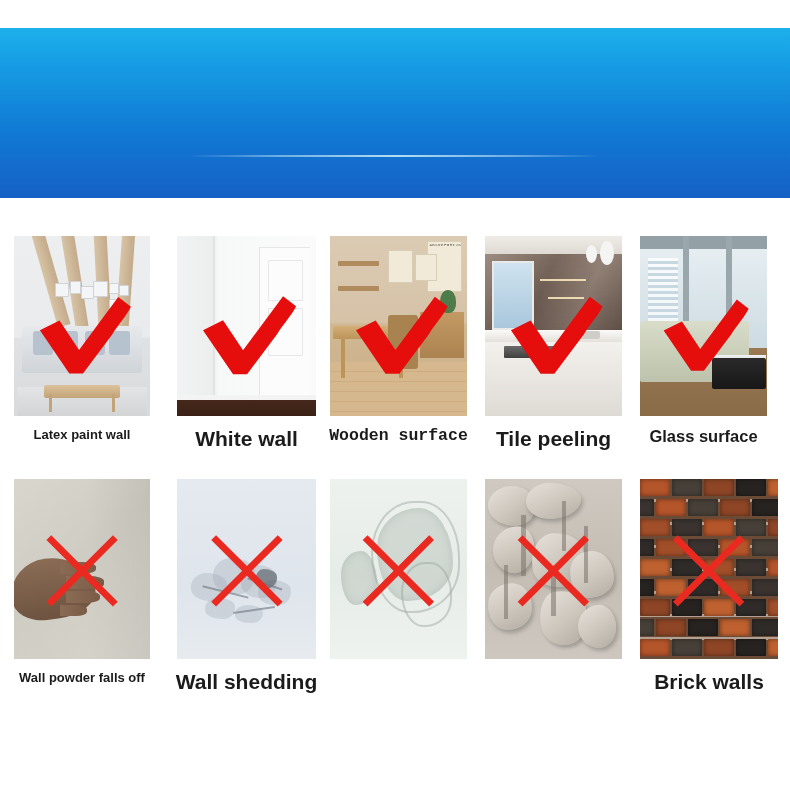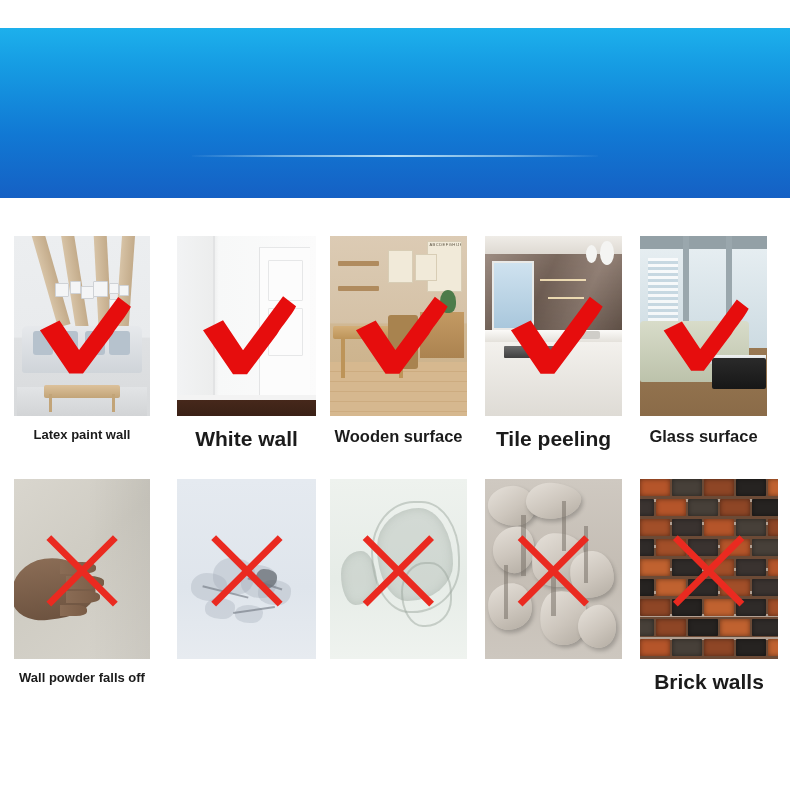--- a/index.html
+++ b/index.html
@@ -350,21 +350,21 @@
           <div class="floor"></div>
         </div>
         <div class="mark" style="left: 16%; top: 26%; width: 72%; height: 58%;">
           <svg width="100%" height="100%" viewBox="0 0 100 82">
             <path fill="#e60d0d" d="M4 36 L24 26 L44 56 L84 2 L97 12 C92 22 84 30 78 40 L48 80 L34 80 Z"></path>
           </svg>
         </div>
       </div>
       <div class="caption sz-l">White wall</div>
     </div>
-    <div class="cell" style="left: 330px; width: 137px; height: 215px;">
+    <div class="cell" style="left: 330px; width: 137px; height: 215px; font-family: Liberation Mono, monospace;">
       <div class="thumb">
         <div class="scene s-wood">
           <div class="floorw"></div>
           <div class="poster" style="right:4%;top:3%;width:22%;height:26%">ABCDEFGHIJKLMNOPQRSTUVWXYZ</div>
           <div class="shelf" style="left:6%;top:14%;width:30%"></div>
           <div class="shelf" style="left:6%;top:28%;width:30%"></div>
           <div class="poster" style="left:42%;top:8%;width:16%;height:16%"></div>
           <div class="poster" style="left:62%;top:10%;width:13%;height:13%"></div>
           <div class="cab"></div>
           <div class="plant" style="right:8%;top:30%;width:12%;height:13%"></div>
@@ -460,20 +460,21 @@
           <div class="crack" style="left:40%;top:72%;width:30%;transform:rotate(-8deg)"></div>
           <div class="crack" style="left:50%;top:58%;width:26%;transform:rotate(18deg)"></div>
         </div>
         <div class="mark" style="left: 22%; top: 30%; width: 56%; height: 42%;">
           <svg width="100%" height="100%" viewBox="0 0 100 100">
             <line x1="6" y1="6" x2="94" y2="94" stroke="#ea2a20" stroke-width="9"></line>
             <line x1="94" y1="6" x2="6" y2="94" stroke="#ea2a20" stroke-width="9"></line>
           </svg>
         </div>
       </div>
+      <div class="caption sz-l">Wall shedding</div>
     </div>
     <div class="cell" style="left: 330px; width: 137px; height: 215px;">
       <div class="thumb">
         <div class="scene s-seep">
           <div class="patch" style="left:34%;top:16%;width:56%;height:52%"></div>
           <div class="edge" style="left:30%;top:12%;width:62%;height:60%"></div>
           <div class="patch" style="left:8%;top:40%;width:26%;height:30%"></div>
           <div class="edge" style="left:52%;top:46%;width:34%;height:34%"></div>
         </div>
         <div class="mark" style="left: 22%; top: 30%; width: 56%; height: 42%;">

